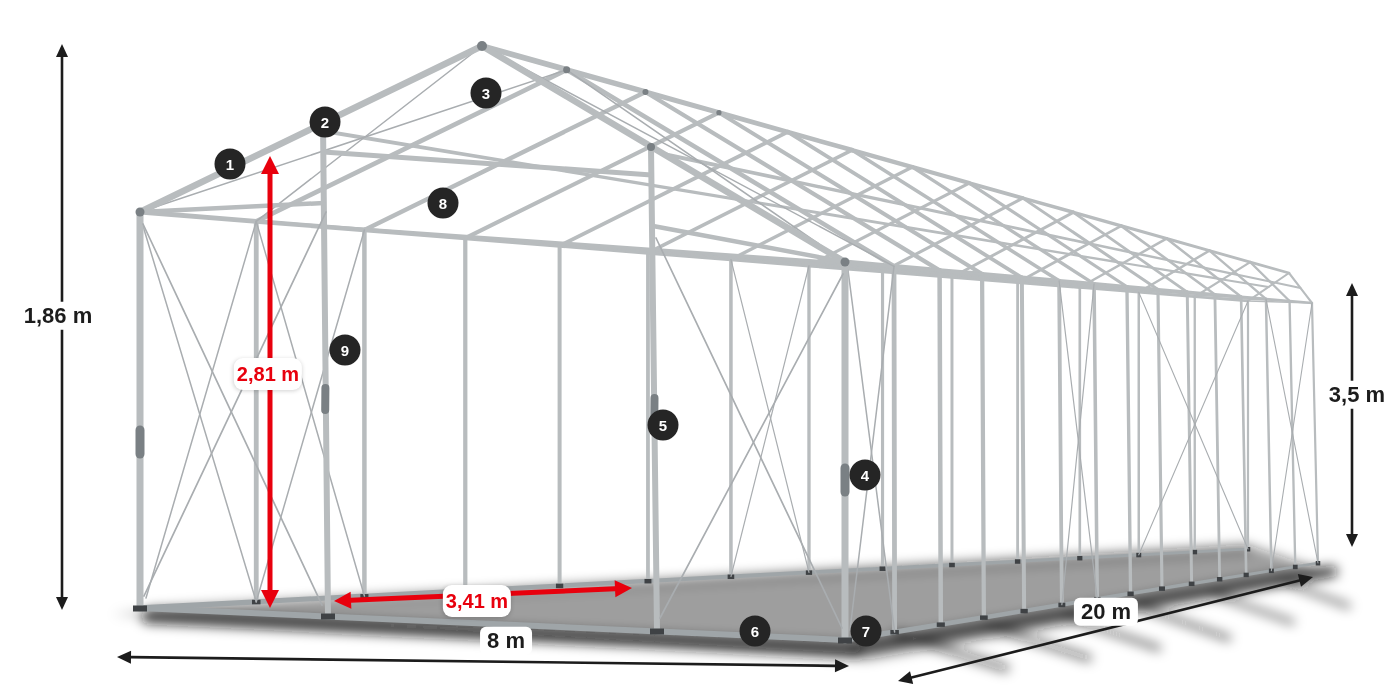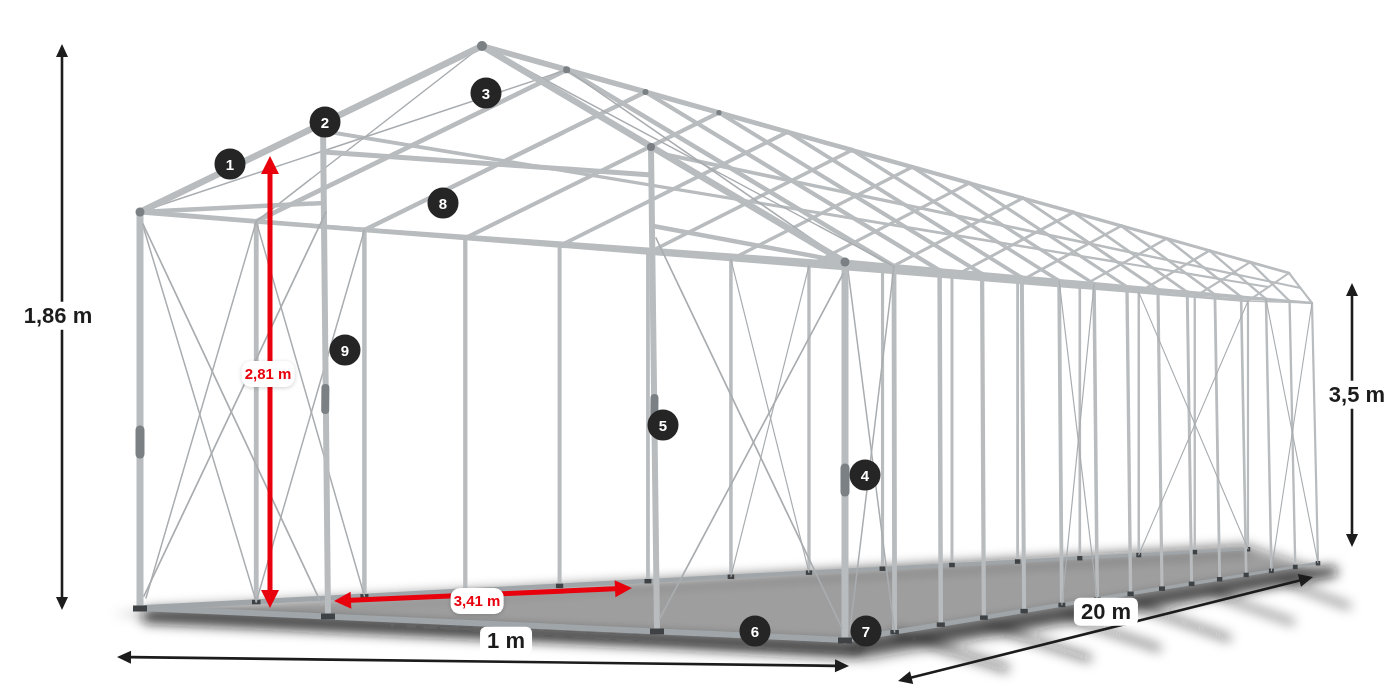--- a/index.html
+++ b/index.html
@@ -2,21 +2,21 @@
 <html style="--accent: #e8000d; --dim: #1c1c1c; --callout-bg: #252525; --callout-fg: #ffffff; --label-bg: #ffffff;"><head>
 <meta charset="utf-8">
 <style>
   html,body{margin:0;padding:0;background:#ffffff;}
   #stage{position:relative;width:1400px;height:700px;background:#fff;overflow:hidden;
          font-family:"Liberation Sans",sans-serif;}
   #scene{position:absolute;left:0;top:0;}
   .dim-label{position:absolute;transform:translate(-50%,-50%);font-weight:bold;font-size:22px;
              color:var(--dim,#1c1c1c);background:var(--label-bg,#fff);padding:1px 7px;border-radius:6px;
              white-space:nowrap;line-height:1.2;z-index:5;}
-  .dim-label.red{color:var(--accent,#e8000d);font-size:15px;padding:4px 3px;border-radius:9px;
+  .dim-label.red{color:var(--accent,#e8000d);font-size:20px;padding:4px 3px;border-radius:9px;
                  box-shadow:0 1px 4px rgba(0,0,0,.18);}
   .callout{position:absolute;transform:translate(-50%,-50%);width:31px;height:31px;border-radius:50%;
            background:var(--callout-bg,#252525);color:var(--callout-fg,#fff);font-weight:bold;font-size:15px;
            display:flex;align-items:center;justify-content:center;cursor:pointer;z-index:6;user-select:none;}
 </style>
 </head>
 <body>
 
 <div id="stage">
   <svg id="scene" width="1400" height="700" viewBox="0 0 1400 700">
@@ -302,21 +302,21 @@
         <line x1="350.98384697841425" y1="600.2590939237605" x2="615.0161530215858" y2="588.7409060762395" stroke="#e8000d" stroke-width="5" stroke-linecap="round"></line>
         <polygon points="334,601 351.354300016534,608.7510174129676 350.6133939402945,591.7671704345533" fill="#e8000d"></polygon>
         <polygon points="632,588 615.3866060597055,597.2328295654467 614.645699983466,580.2489825870324" fill="#e8000d"></polygon>
       </g>
     </svg>
 
   <div class="dim-label" style="left:58px;top:316px">1,86 m</div>
   <div class="dim-label red" style="left:268px;top:374px">2,81 m</div>
   <div class="dim-label" style="left:1357px;top:395px">3,5 m</div>
   <div class="dim-label red" style="left:477px;top:601px">3,41 m</div>
-  <div class="dim-label" style="left:506px;top:641px">1 m</div>
+  <div class="dim-label" style="left:506px;top:641px">8 m</div>
   <div class="dim-label" style="left:1106px;top:612px">20 m</div>
 
   <div class="callout" style="left:230px;top:164px">1</div>
   <div class="callout" style="left:325px;top:122px">2</div>
   <div class="callout" style="left:486px;top:93px">3</div>
   <div class="callout" style="left:865px;top:475px">4</div>
   <div class="callout" style="left:663px;top:425px">5</div>
   <div class="callout" style="left:755px;top:631px">6</div>
   <div class="callout" style="left:866px;top:631px">7</div>
   <div class="callout" style="left:443px;top:203px">8</div>

